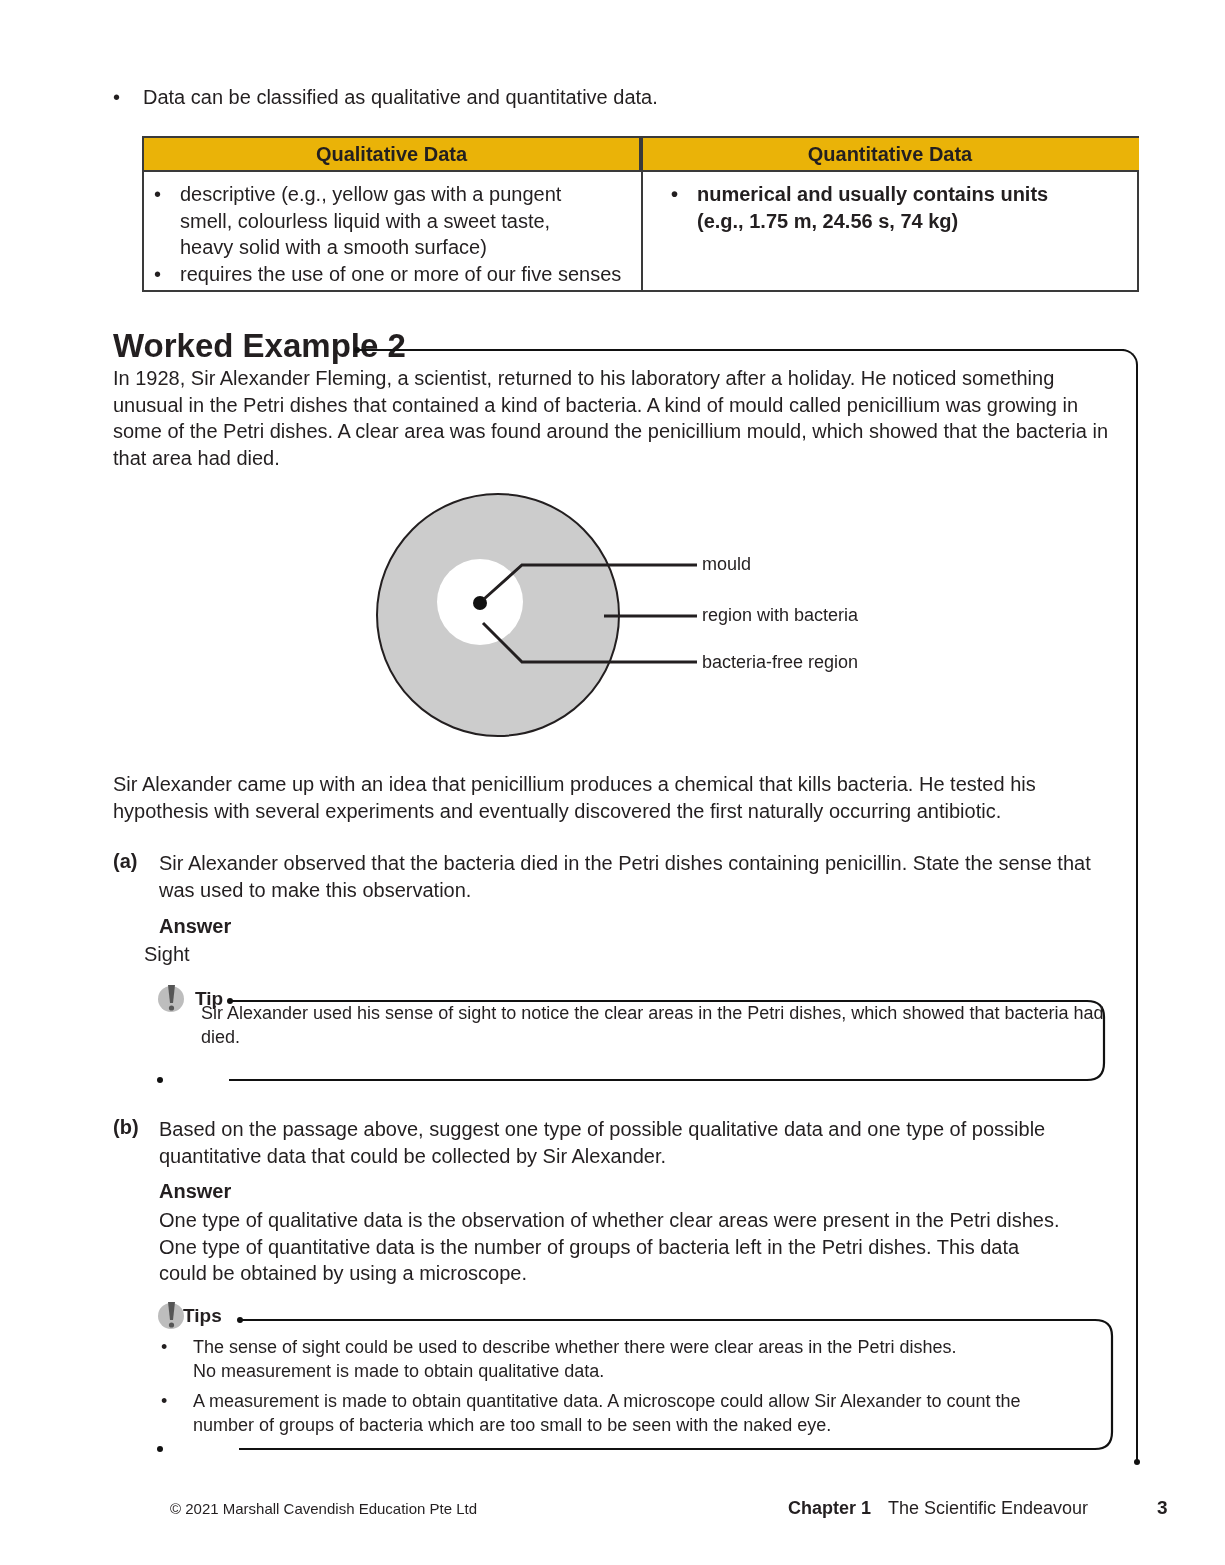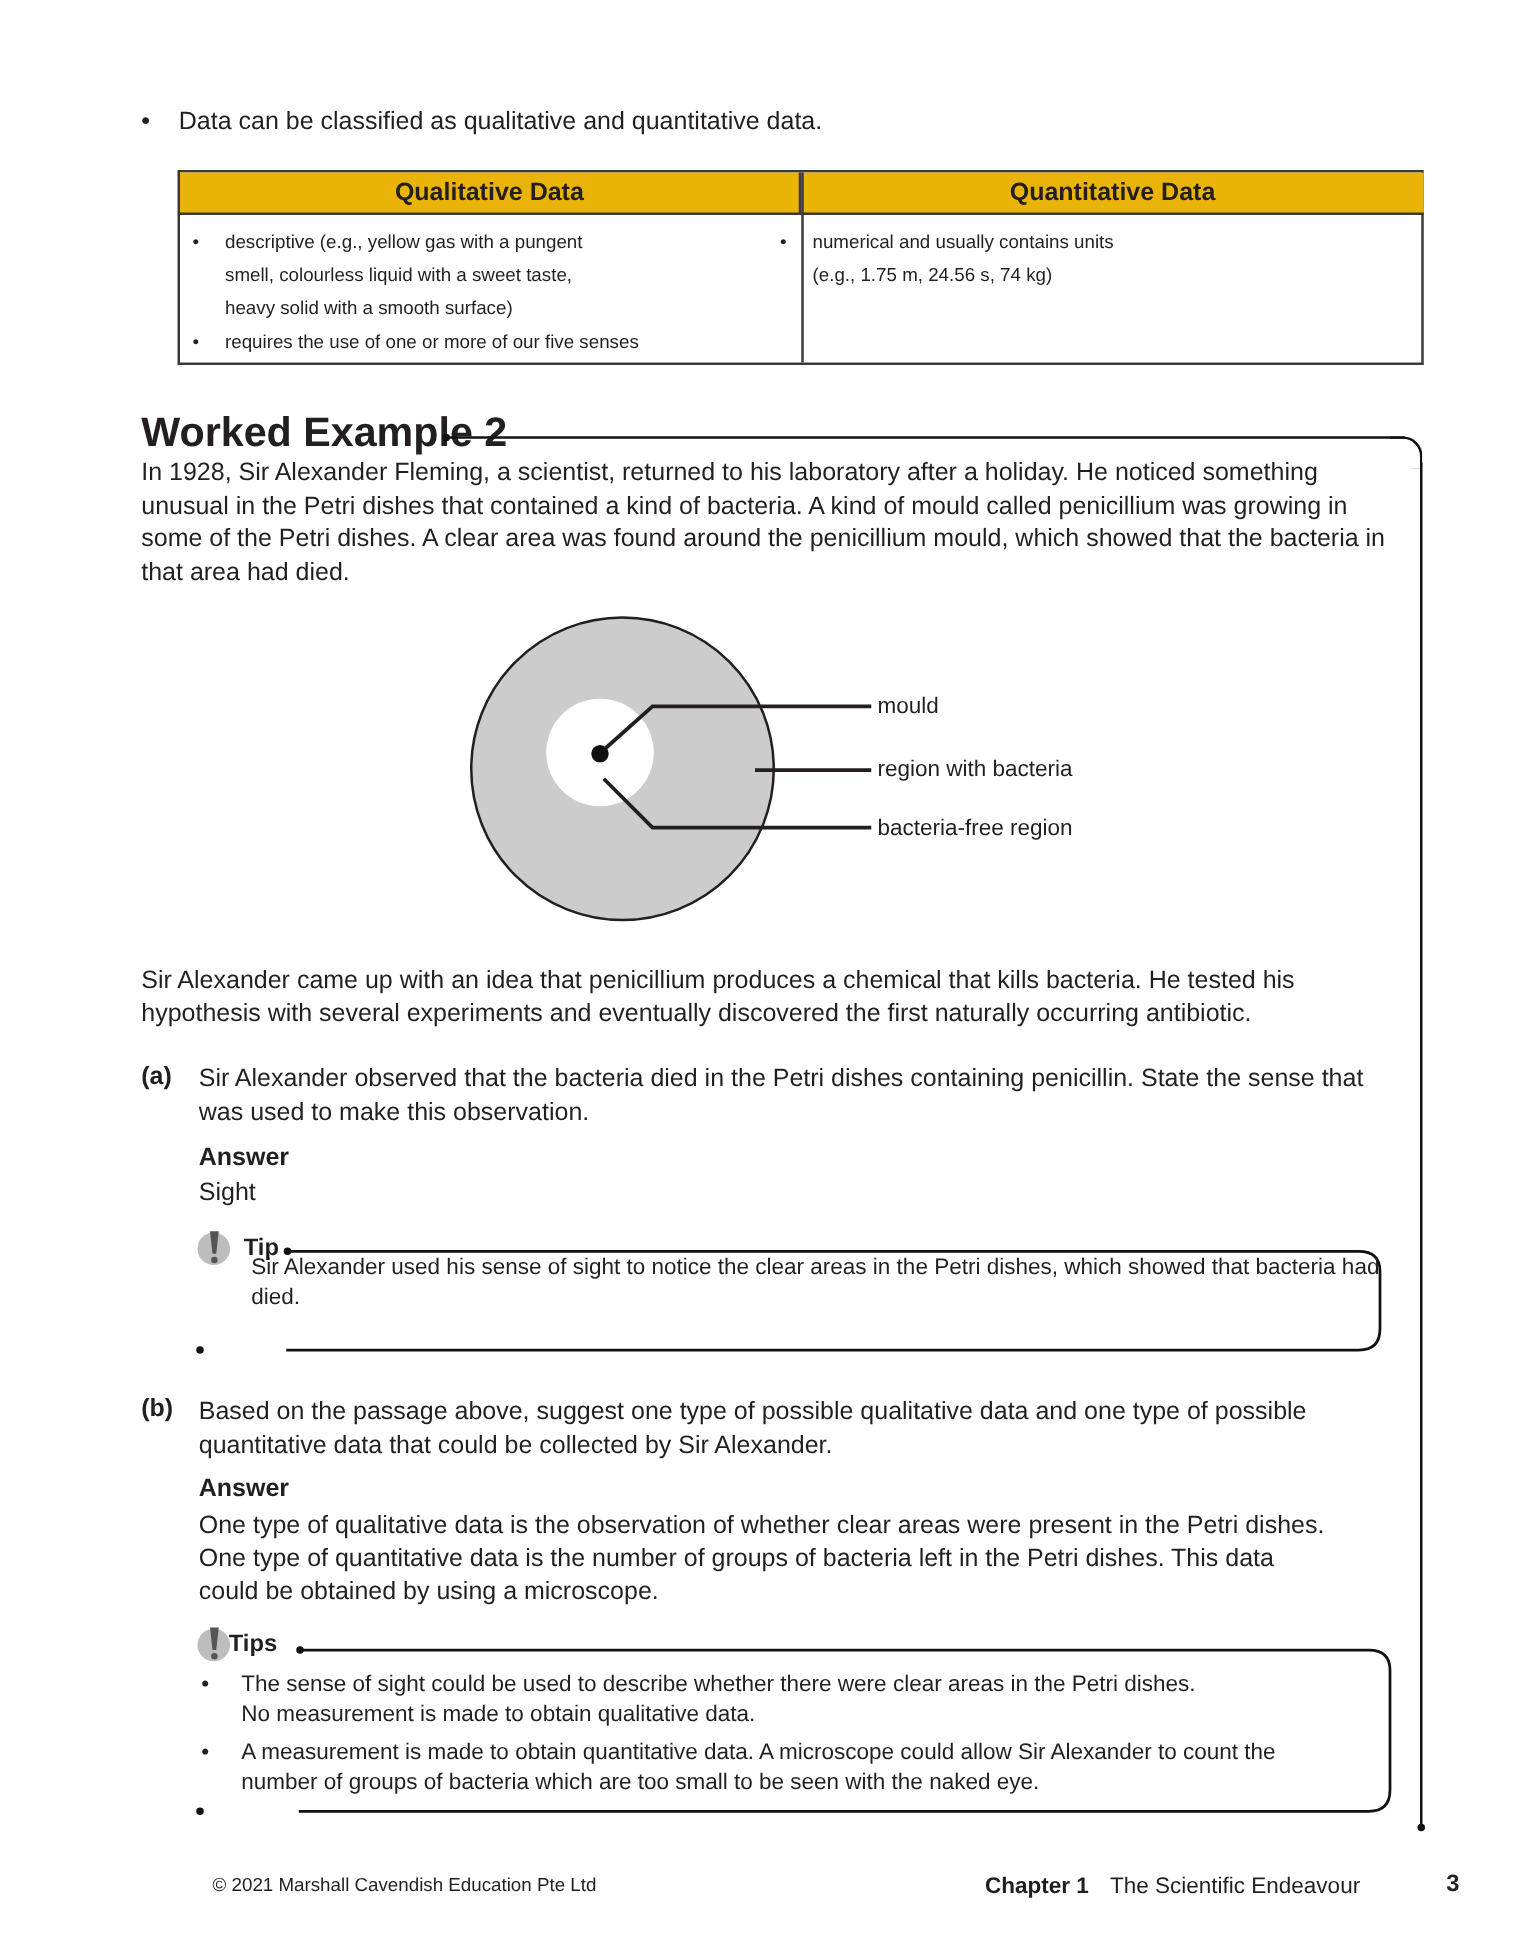--- a/index.html
+++ b/index.html
@@ -20,23 +20,23 @@
     border: 2px solid #3a3a3a; box-sizing: border-box;
   }
   .dtable .hdr {
     position: absolute; top: 0; height: 34px; background: #eab308;
     border-bottom: 2px solid #3a3a3a; box-sizing: border-box;
     font-weight: bold; font-size: 20px; text-align: center; line-height: 32px;
   }
   .dtable .h1 { left: 0; width: 497px; border-right: 2px solid #3a3a3a; }
   .dtable .h2 { left: 497px; width: 498px; }
   .dtable .vdiv { position: absolute; left: 497px; top: 0; bottom: 0; width: 2px; background: #3a3a3a; }
-  .dtable .cell { position: absolute; top: 43px; font-size: 15px; line-height: 26.5px; }
+  .dtable .cell { position: absolute; top: 43px; font-size: 20px; line-height: 26.5px; }
   .dtable .c1 { left: 10px; width: 485px; }
-  .dtable .c2 { left: 480px; width: 485px; }
+  .dtable .c2 { left: 527px; width: 485px; font-weight: bold; }
   .li { position: relative; padding-left: 26px; white-space: nowrap; }
   .li::before { content: "•"; position: absolute; left: 0; top: 0; }
 
   
   .we-title { left: 113px; top: 327px; font-size: 33px; font-weight: bold; white-space: nowrap; }
   .we-frame-top { left: 356px; top: 349px; width: 768px; height: 2px; background: #111; }
   .we-frame-corner {
     left: 1112px; top: 349px; width: 26px; height: 26px;
     border-top: 2px solid #111; border-right: 2px solid #111; border-top-right-radius: 16px; box-sizing: border-box;
   }
@@ -115,21 +115,21 @@
   <div class="abs lbl" style="left:332px; top:64px;">mould</div>
   <div class="abs lbl" style="left:332px; top:115px;">region with bacteria</div>
   <div class="abs lbl" style="left:332px; top:162px;">bacteria-free region</div>
 </div>
 
 <div class="abs para" style="top:771px;">Sir Alexander came up with an idea that penicillium produces a chemical that kills bacteria. He tested his hypothesis with several experiments and eventually discovered the first naturally occurring antibiotic.</div>
 
 <div class="abs qlabel" style="left:113px; top:850px;">(a)</div>
 <div class="abs txt" style="left:159px; top:850px; width:960px;">Sir Alexander observed that the bacteria died in the Petri dishes containing penicillin. State the sense that was used to make this observation.</div>
 <div class="abs ans-h" style="left:159px; top:915px;">Answer</div>
-<div class="abs txt" style="left:159px; top:941px;">Sight</div>
+<div class="abs txt" style="left:144px; top:941px;">Sight</div>
 
 <div class="tipbox" style="left:155px; top:983px; width:950px; height:100px;">
   <svg class="tip-icon" style="left:2px; top:0;" viewBox="0 0 28 30">
     <circle cx="14" cy="16" r="13" fill="#bdbdbd"></circle>
     <polygon points="11,2 18,2 16,20 13,20" fill="#555"></polygon>
     <circle cx="14.5" cy="25" r="2.6" fill="#555"></circle>
   </svg>
   <div class="tip-head" style="left:40px; top:5px;">Tip</div>
   <div class="abs dotend" style="left:72px; top:15px;"></div>
   <svg class="abs" style="left:74px; top:16px;" width="878" height="84">

